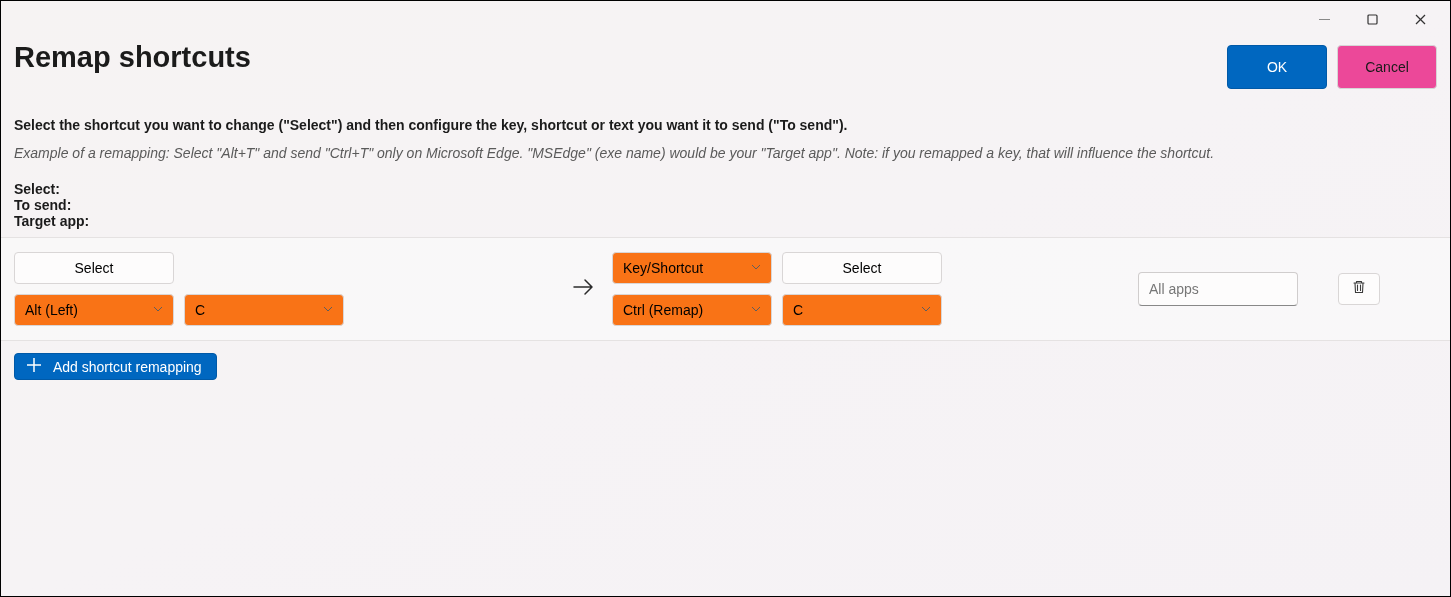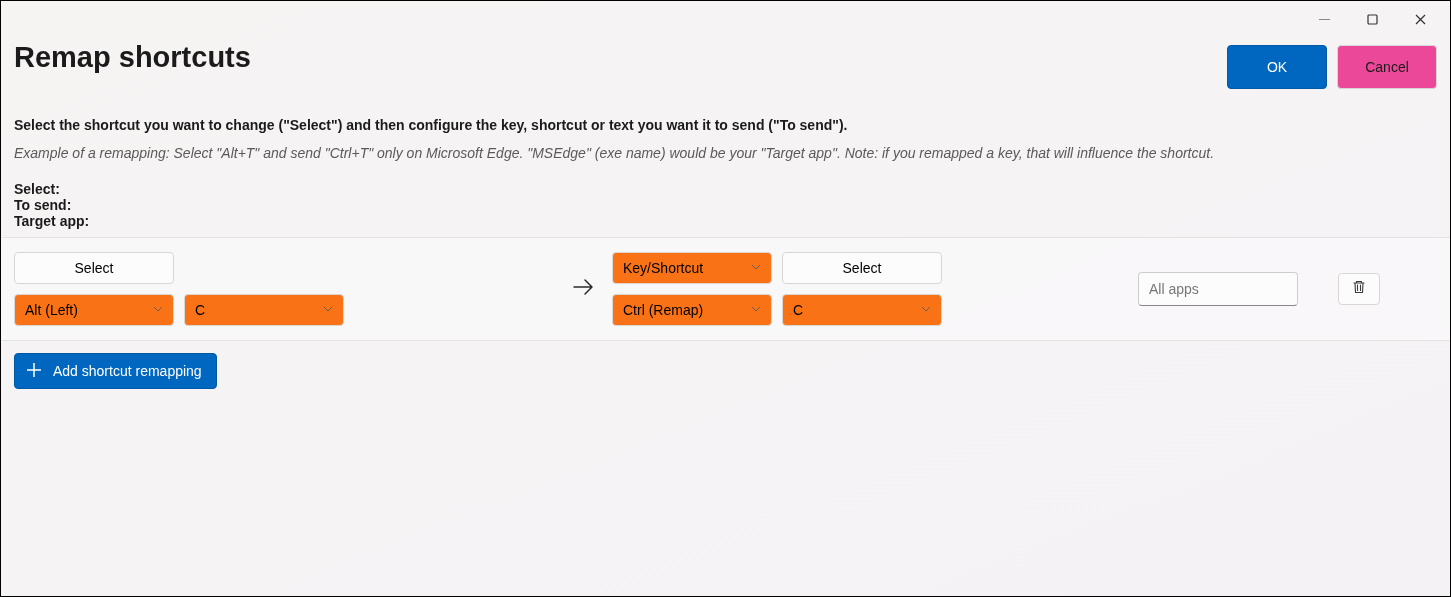--- a/index.html
+++ b/index.html
@@ -203,21 +203,21 @@
       align-items: center;
       justify-content: center;
       cursor: pointer;
     }
     .arrow-icon svg {
       width: 24px;
       height: 24px;
     }
     .add-btn {
       margin-top: 12px;
-      height: 36px;
+      height: 27px;
       border-radius: 4px;
       background: #0067c0;
       border: 1px solid #0059a7;
       color: #fff;
       font-size: 14px;
       display: inline-flex;
       align-items: center;
       padding: 0 14px 0 10px;
       gap: 10px;
       cursor: pointer;

